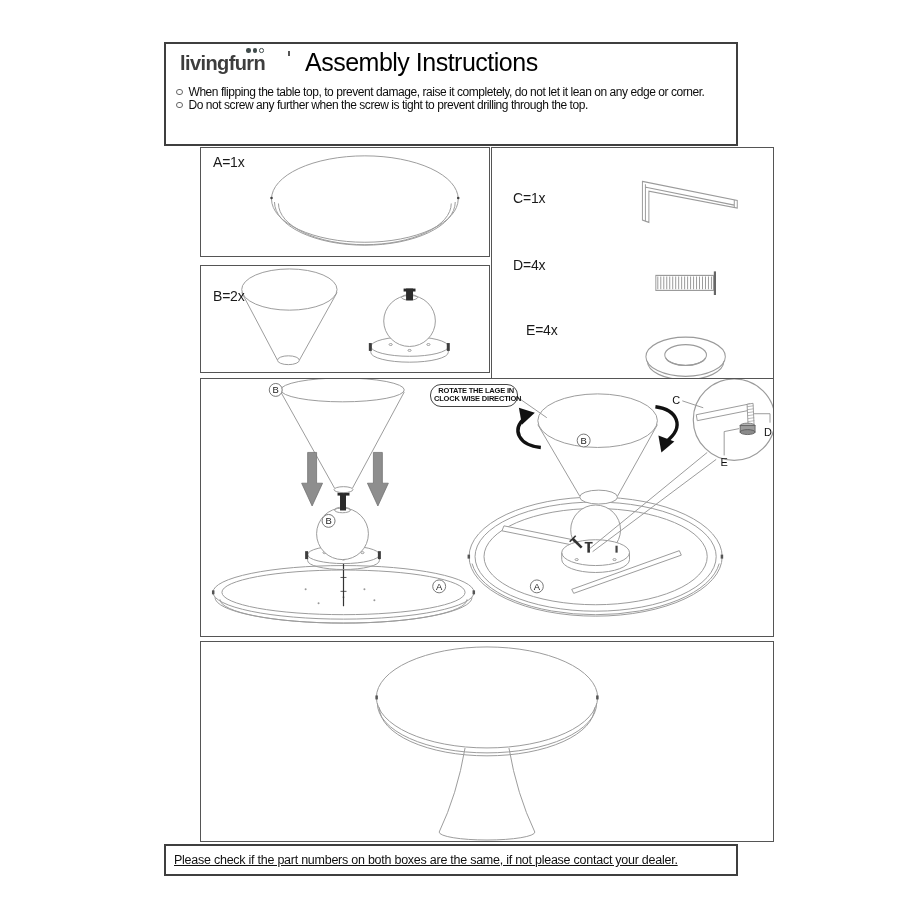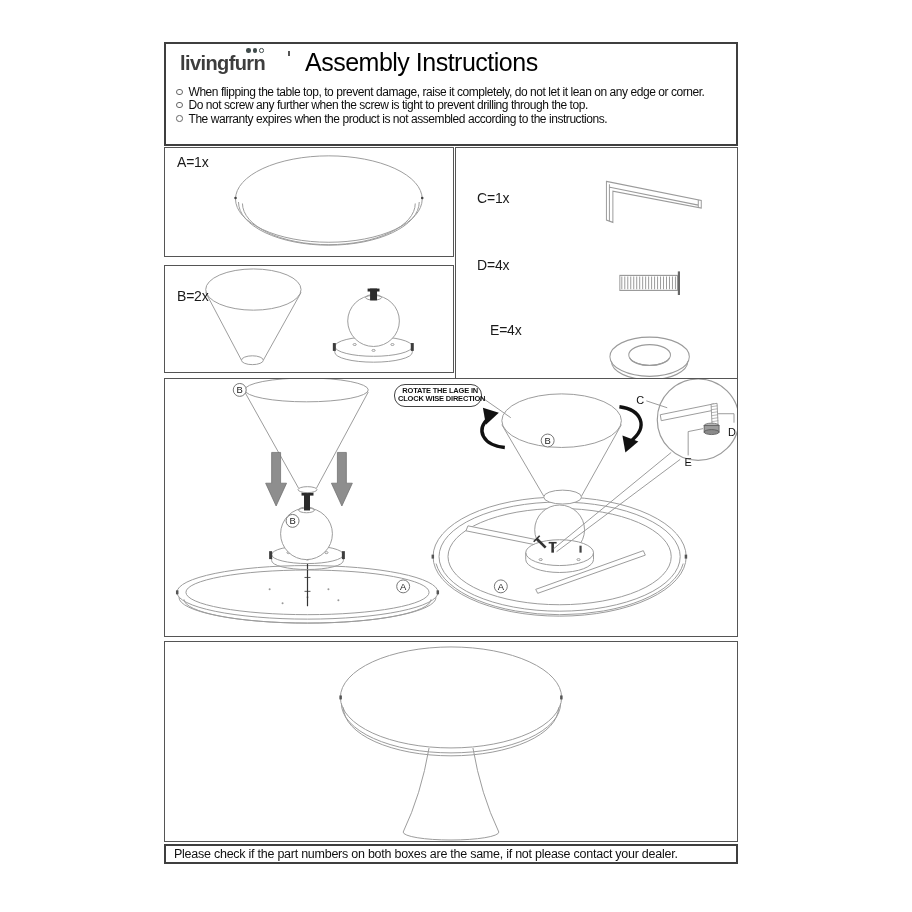--- a/index.html
+++ b/index.html
@@ -1,19 +1,19 @@
 <!DOCTYPE html>
 <html><head>
 <meta charset="utf-8">
 <style>
   html,body{margin:0;padding:0;background:#fff;}
   body{width:912px;height:912px;position:relative;font-family:"Liberation Sans",sans-serif;color:#111;}
   .box{position:absolute;background:#fff;box-sizing:border-box;text-align:right;}
   .b2{border:2px solid #3f3f3f;}
-  .b1{border:1.5px solid #555;}
+  .b1{border:1.5px solid #555;margin-left:36px;}
   svg{position:absolute;left:0;top:0;width:100%;height:100%;}
   .partlbl{position:absolute;font-size:14px;color:#1a1a1a;letter-spacing:-.2px;}
   
   #logo{position:absolute;left:14px;top:8px;font-size:20px;font-weight:700;color:#3d3d3d;letter-spacing:-.6px;}
   #logo .dots{position:absolute;left:66px;top:-4px;display:flex;gap:2px;}
   #logo .dots i{width:4.5px;height:4.5px;border-radius:50%;background:#3f4b4b;display:block;}
   #logo .dots i.ring{background:#fff;border:1.3px solid #3f4b4b;width:2.5px;height:2.5px;}
   #logo .tm{position:absolute;left:108px;top:-1px;width:1.5px;height:4.5px;background:#555;}
   #title{position:absolute;left:139px;top:4px;font-size:25px;letter-spacing:-.5px;color:#000;white-space:nowrap;}
   
@@ -49,24 +49,20 @@
 </div>
 
 <div class="box b2" style="left:164px;top:80px;width:574px;height:66px;border-top:none;padding-top:5px;">
   <div class="wrow">
       <span class="dot"></span>
       <span class="wtxt">When flipping the table top, to prevent damage, raise it completely, do not let it lean on any edge or corner.</span>
     </div>
   <div class="wrow">
       <span class="dot"></span>
       <span class="wtxt">Do not screw any further when the screw is tight to prevent drilling through the top.</span>
-    </div>
-  <div class="wrow">
-      <span class="dot"></span>
-      <span class="wtxt">The warranty expires when the product is not assembled according to the instructions.</span>
     </div>
 </div>
 
 <div class="box b1" style="left:164px;top:147px;width:290px;height:110px;">
   <svg viewBox="164 147 290 110" preserveAspectRatio="none">
     <ellipse class="ln" cx="329" cy="199" rx="94" ry="44"></ellipse>
     <path class="ln" d="M 238 202 A 91 44 0 0 0 420 202"></path>
     <path class="ln" d="M 242 203.5 A 87 42 0 0 0 416 203.5"></path>
     <circle cx="235" cy="198" r="1.3" fill="#444"></circle>
       <circle cx="423" cy="198" r="1.3" fill="#444"></circle>
@@ -249,15 +245,15 @@
     <path class="ln" d="M 341 703 A 110 50 0 0 0 561 703"></path>
     <path class="ln" d="M 343 707 A 108 49 0 0 0 559 707"></path>
     <rect x="339" y="695" width="2.5" height="4" fill="#555"></rect>
       <rect x="560.5" y="695" width="2.5" height="4" fill="#555"></rect>
     <path class="ln" d="M 429 748 Q 421 795 403 833"></path>
     <path class="ln" d="M 473 748 Q 481 795 499 833"></path>
     <path class="ln" d="M 403 833 A 48 8 0 0 0 499 833"></path>
   </svg>
 </div>
 
-<div id="footer-bar" class="box b2" style="left:164px;top:844px;width:574px;height:20px;">
+<div id="footer-bar" class="box b2" style="left:164px;top:844px;width:574px;height:32px;text-decoration:underline;">
   <span>Please check if the part numbers on both boxes are the same, if not please contact your dealer.</span>
 </div>
 
 </body></html>

